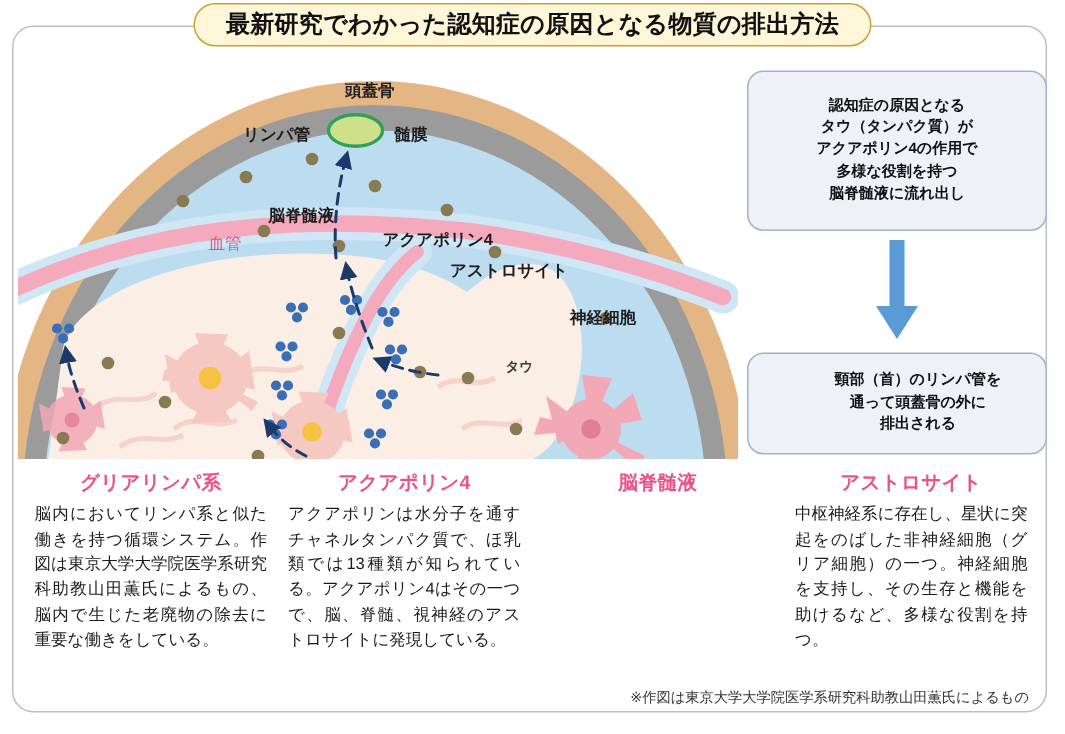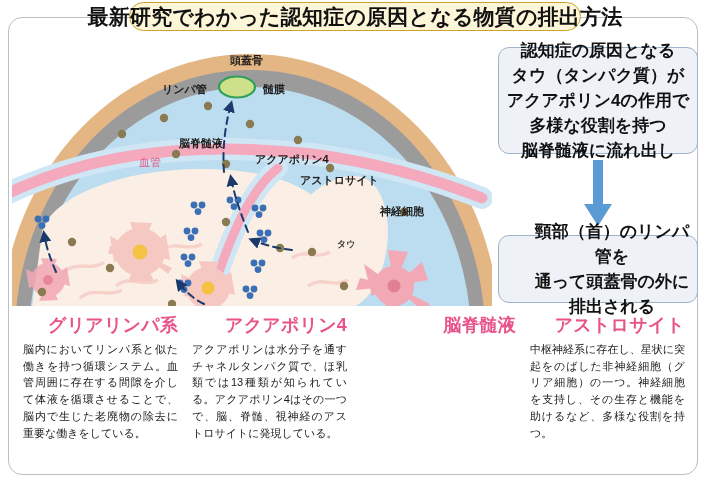--- a/index.html
+++ b/index.html
@@ -23,21 +23,21 @@
   .title-banner{
     position:absolute;left:129px;top:2px;width:452px;height:29px;
     background:#fdf6d8;
     border:1.6px solid #c9a227;
     border-radius:16px;
     display:flex;align-items:center;justify-content:center;
     box-sizing:border-box;
     z-index:5;
   }
   .title-banner span{
-    font-size:21px;font-weight:bold;color:#111;letter-spacing:.2px;
+    font-size:16px;font-weight:bold;color:#111;letter-spacing:.2px;
     white-space:nowrap;
   }
 
   
   .illus{position:absolute;left:12px;top:36px;width:480px;height:270px;}
   .illus svg{display:block;}
 
   .dlabel{
     position:absolute;font-size:11px;color:#1d1d1d;white-space:nowrap;
     font-weight:700;
@@ -48,39 +48,39 @@
   
   .callout{
     position:absolute;box-sizing:border-box;
     background:#eef2f7;
     border:1.3px solid #9fb4cc;
     border-radius:11px;
     display:flex;align-items:center;justify-content:center;
     text-align:center;
   }
   .callout p{
-    margin:0;font-size:17px;font-weight:bold;color:#111;
+    margin:0;font-size:10px;font-weight:bold;color:#111;
     line-height:1.48;
   }
   #callout-1{left:498px;top:47px;width:200px;height:107px;}
   #callout-2{left:498px;top:235px;width:200px;height:68px;padding-left:28px;}
 
   .arrow-down{
     position:absolute;left:582px;top:160px;width:32px;height:68px;
   }
 
   
   .cols{
     position:absolute;left:16px;top:313px;width:676px;height:145px;
     display:flex;
   }
   .col{width:169px;padding:0 7px;box-sizing:border-box;}
   .col h3{
-    margin:0 0 4px 0;text-align:right;
-    font-size:18px;font-weight:bold;color:#e8548a;
+    margin:0 0 4px 0;text-align:center;
+    font-size:13px;font-weight:bold;color:#e8548a;
     letter-spacing:.2px;
   }
   .col p{
     margin:0;font-size:11px;line-height:1.52;color:#1a1a1a;
     text-align:justify;
   }
 
   .credit{
     position:absolute;right:24px;top:459px;
     font-size:9.5px;color:#333;white-space:nowrap;
@@ -289,29 +289,30 @@
     <polygon id="bigArrow" points="11,0 21,0 21,44 30,44 16,66 2,44 11,44" fill="#5a9bd5"></polygon>
   </svg>
 
   <div class="callout" id="callout-2">
     <p><span>頸部（首）のリンパ管を</span><br><span>通って頭蓋骨の外に</span><br><span>排出される</span></p>
   </div>
 
   <div class="cols">
     <div class="col">
       <h3>グリアリンパ系</h3>
-      <p>脳内においてリンパ系と似た働きを持つ循環システム。血管周囲に存在する間隙を介して体液を循環させることで、脳内で生じた老廃物の除去に重要な働きをしている。</p>
+      <p>脳内においてリンパ系と似た働きを持つ循環システム。作図は東京大学大学院医学系研究科助教山田薫氏によるもの、脳内で生じた老廃物の除去に重要な働きをしている。</p>
     </div>
     <div class="col">
       <h3>アクアポリン4</h3>
       <p>アクアポリンは水分子を通すチャネルタンパク質で、ほ乳類では13種類が知られている。アクアポリン4はその一つで、脳、脊髄、視神経のアストロサイトに発現している。</p>
     </div>
     <div class="col">
       <h3>脳脊髄液</h3>
     </div>
     <div class="col">
       <h3>アストロサイト</h3>
       <p>中枢神経系に存在し、星状に突起をのばした非神経細胞（グリア細胞）の一つ。神経細胞を支持し、その生存と機能を助けるなど、多様な役割を持つ。</p>
     </div>
   </div>
 
+  <div class="credit">※作図は東京大学大学院医学系研究科助教山田薫氏によるもの</div>
 
 </div>
 
 </body></html>

